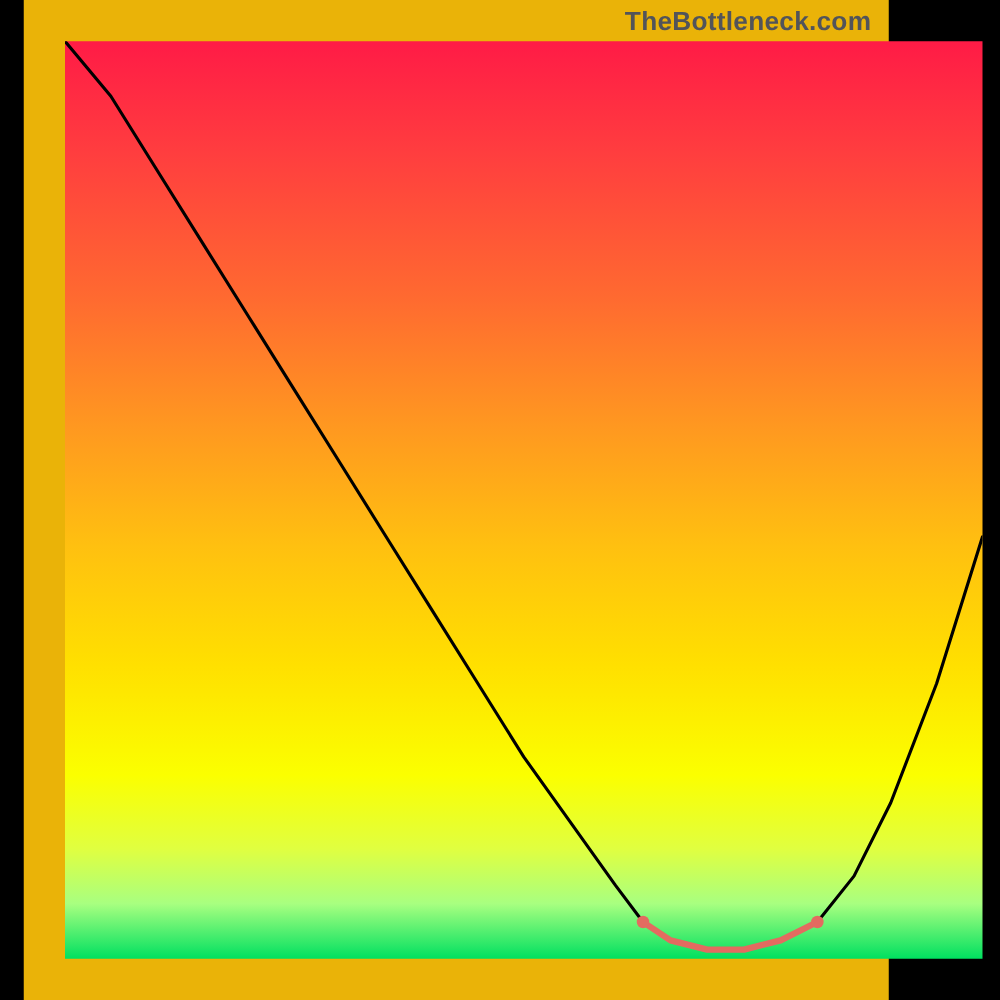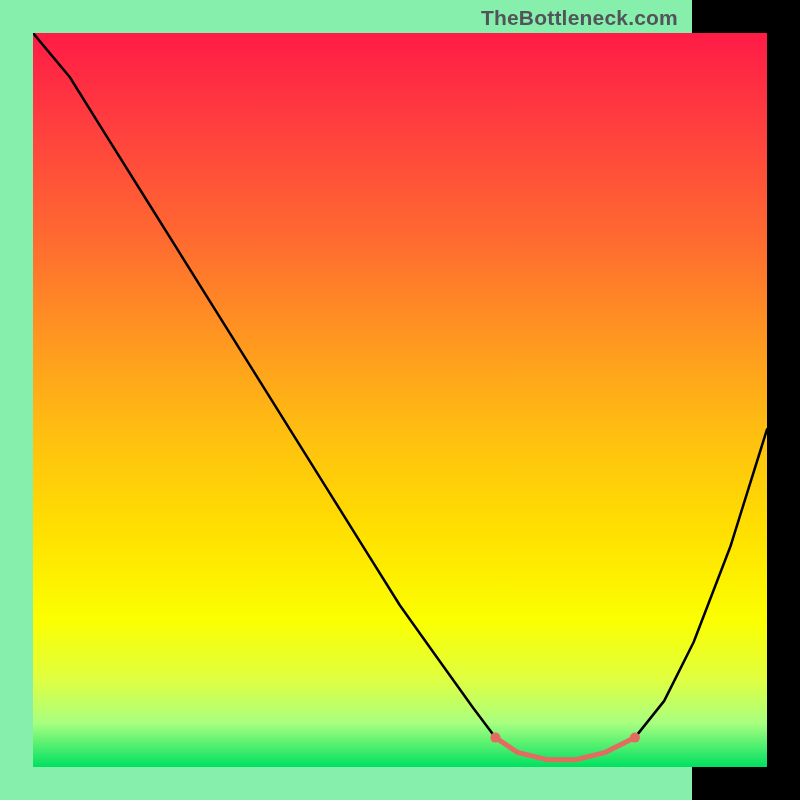--- a/index.html
+++ b/index.html
@@ -7,21 +7,22 @@
     padding: 0;
     width: 800px;
     height: 800px;
     background: #000;
     overflow: hidden;
   }
   .container {
     position: relative;
     width: 692px;
     height: 800px;
-    background: #86efac;
+    background: #eab308;
+    margin-left: 19px;
   }
   .plot-area {
     position: absolute;
     left: 33px;
     top: 33px;
     width: 734px;
     height: 734px;
     background: linear-gradient(to bottom,
       #ff1b46 0%,
       #ff3d3f 12%,

